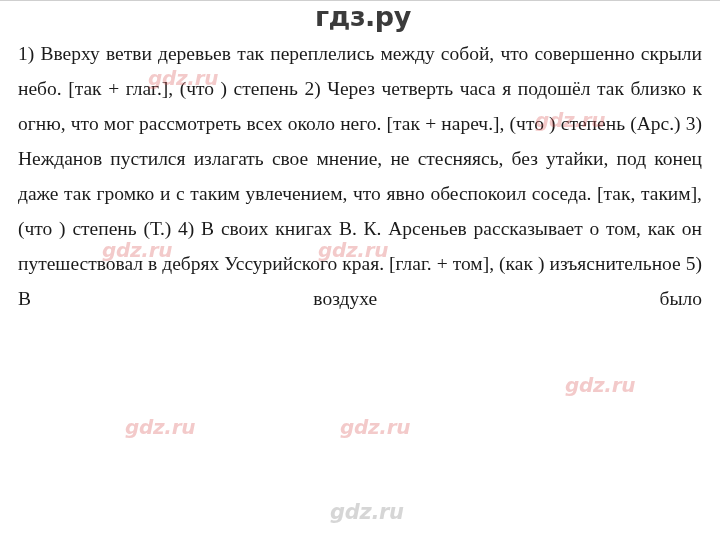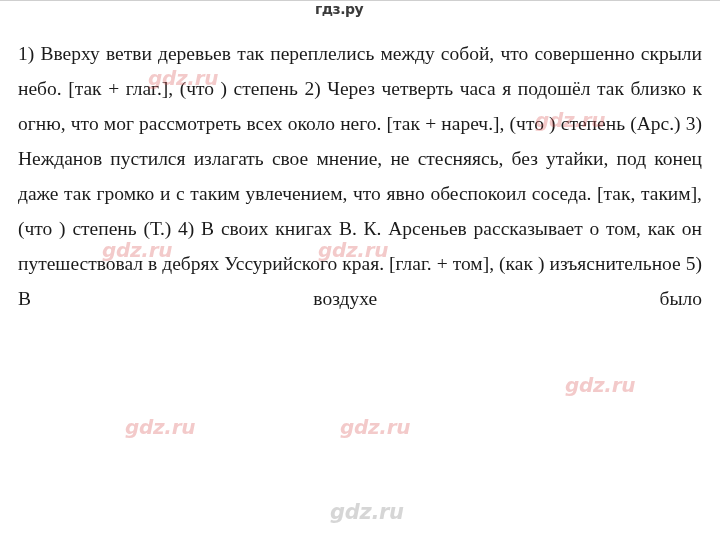--- a/index.html
+++ b/index.html
@@ -25,21 +25,21 @@
     width: 720px;
     height: 1px;
     background: #cfcfcf;
   }
   .site-logo {
     position: absolute;
     left: 315px;
     top: 1px;
     font-family: "DejaVu Sans", sans-serif;
     font-weight: bold;
-    font-size: 14px;
+    font-size: 27px;
     color: #3b3b3b;
     letter-spacing: -0.5px;
   }
   .body-text {
     position: absolute;
     left: 18px;
     top: 36px;
     width: 684px;
     font-family: "Liberation Serif", serif;
     font-size: 19.5px;

